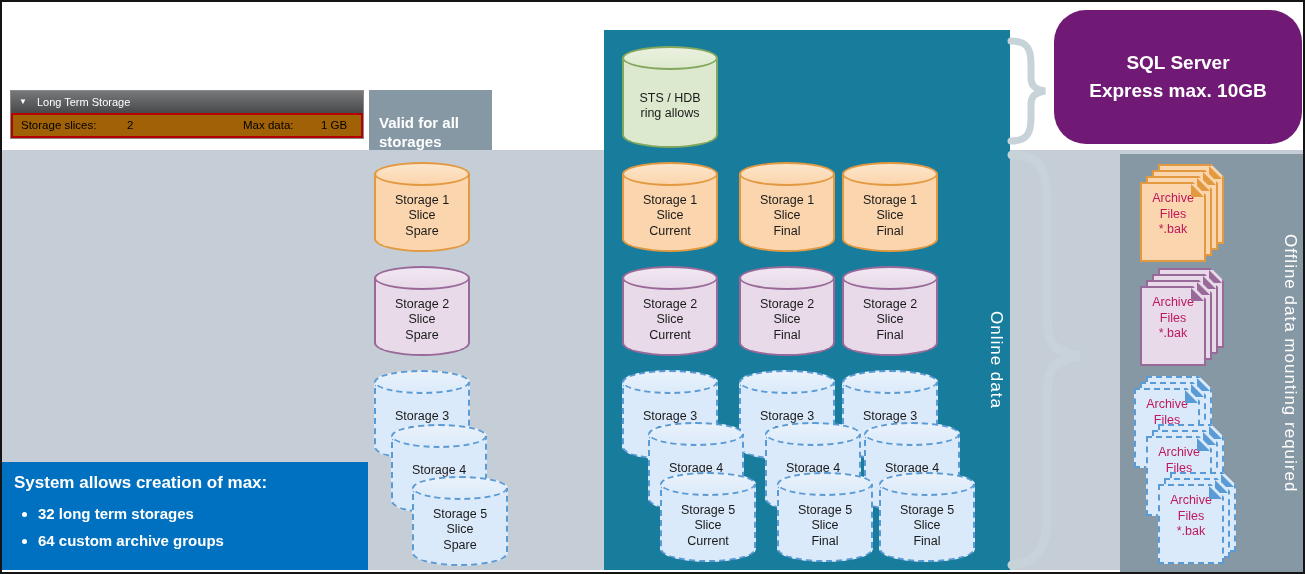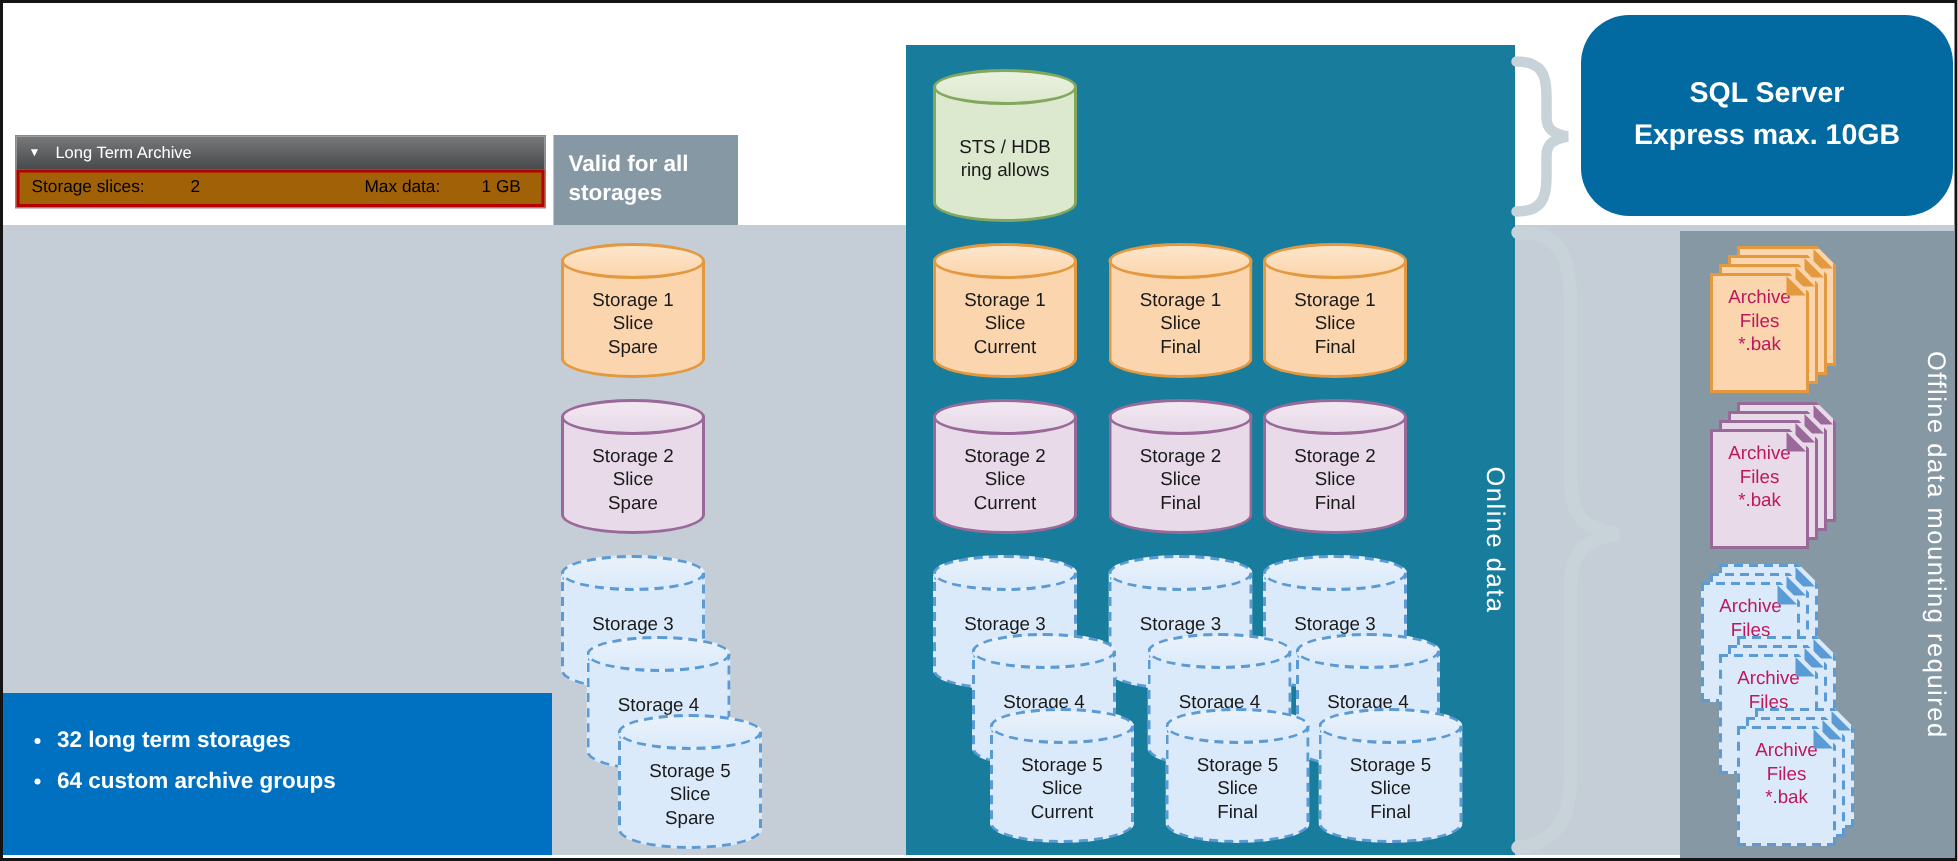--- a/index.html
+++ b/index.html
@@ -8,34 +8,34 @@
   .band { position:absolute; left:0; top:148px; width:100%; height:420px; background:#c5ced6; }
 
   
   .widget { position:absolute; left:8px; top:88px; width:354px; border:1px solid #8a8a8a; background:#fff; }
   .widget-header { height:22px; background:linear-gradient(#77787a,#48494b); color:#fff; font-size:11px; display:flex; align-items:center; padding:0 8px; gap:10px; }
   .widget-header .tri { font-size:8px; line-height:1; }
   .widget-row { position:relative; height:25px; background:#a16207; border:2px solid #b40000; font-size:11.5px; color:#000; }
   .widget-row span { position:absolute; top:4px; white-space:nowrap; }
   .wl1{left:8px} .wv1{left:114px} .wl2{left:230px} .wv2{left:308px}
 
-  .valid-box { position:absolute; left:367px; top:88px; width:123px; height:60px; background:#8798a5; color:#fff; font-weight:bold; font-size:15px; line-height:19px; padding:10px 0 0 10px; white-space:pre-line; }
+  .valid-box { position:absolute; left:367px; top:88px; width:123px; height:60px; background:#8798a5; color:#fff; font-weight:bold; font-size:15px; line-height:19px; padding:23px 0 0 10px; white-space:pre-line; }
 
   .max-box { position:absolute; left:0; top:460px; width:366px; height:108px; background:#0070c0; color:#fff; padding:11px 12px; }
   .max-title { font-size:17px; font-weight:bold; }
   .max-box ul { margin:7px 0 0; padding-left:24px; list-style:disc; }
   .max-box li { font-size:15px; font-weight:bold; line-height:27px; }
 
   .online-panel { position:absolute; left:602px; top:28px; width:406px; height:540px; background:#187d9d; }
   .archive-panel { position:absolute; left:1118px; top:152px; width:185px; height:418px; background:#8798a5; }
   .vlabel { color:#fff; font-size:17px; writing-mode:vertical-rl; letter-spacing:1px; }
   .online-label { position:absolute; right:4px; top:245px; height:170px; display:flex; align-items:center; }
   .offline-label { position:absolute; right:5px; top:0; height:100%; display:flex; align-items:center; }
 
-  .sql-box { position:absolute; left:1052px; top:8px; width:248px; height:134px; background:#0369a1; border-radius:32px; color:#fff; font-size:19px; font-weight:bold; line-height:28px; display:flex; align-items:center; justify-content:center; text-align:center; white-space:pre-line; }
+  .sql-box { position:absolute; left:1052px; top:8px; width:248px; height:134px; background:#701a75; border-radius:32px; color:#fff; font-size:19px; font-weight:bold; line-height:28px; display:flex; align-items:center; justify-content:center; text-align:center; white-space:pre-line; }
 
   
   .cyl { position:absolute; width:96px; height:90px; }
   .cyl.tall { height:102px; }
   .cyl-top { position:absolute; left:0; top:0; width:100%; height:24px; border-radius:50%; border:2px solid var(--bc); background:linear-gradient(var(--tc),var(--fc)); }
   .cyl-body { position:absolute; left:0; top:12px; width:100%; height:calc(100% - 12px); border:2px solid var(--bc); border-top:none; border-radius:0 0 50% 50% / 0 0 13px 13px; background:var(--fc); }
   .cyl-text { position:absolute; left:3px; right:3px; top:24px; bottom:6px; display:flex; align-items:center; justify-content:center; text-align:center; font-size:12.5px; line-height:15.5px; white-space:pre-line; color:#1a1a1a; }
   .orange { --bc:#e2993f; --fc:#fbd5ad; --tc:#fde6cb; }
   .purple { --bc:#996a99; --fc:#e8dae9; --tc:#f1e7f1; }
   .green  { --bc:#83a75d; --fc:#dde9cf; --tc:#eaf1df; }
@@ -54,21 +54,21 @@
 </style>
 </head>
 <body>
 
 <div class="page">
   <div class="band"></div>
 
   <div class="widget">
     <div class="widget-header">
       <span class="tri">▼</span>
-      <span>Long Term Archive</span>
+      <span>Long Term Storage</span>
     </div>
     <div class="widget-row">
       <span class="wl1">Storage slices:</span>
       <span class="wv1">2</span>
       <span class="wl2">Max data:</span>
       <span class="wv2">1 GB</span>
     </div>
   </div>
 
   <div class="valid-box">Valid for all
@@ -102,20 +102,21 @@
   </div>
   <div class="cyl blue" style="left:410px;top:474px">
     <div class="cyl-body"></div>
       <div class="cyl-top"></div>
     <div class="cyl-text">Storage 5
 Slice
 Spare</div>
   </div>
 
   <div class="max-box">
+    <div class="max-title">System allows creation of max:</div>
     <ul>
       <li>32 long term storages</li>
       <li>64 custom archive groups</li>
     </ul>
   </div>
 
   <div class="online-panel">
     <div class="cyl green tall" style="left:18px;top:16px">
       <div class="cyl-body"></div>
         <div class="cyl-top"></div>

